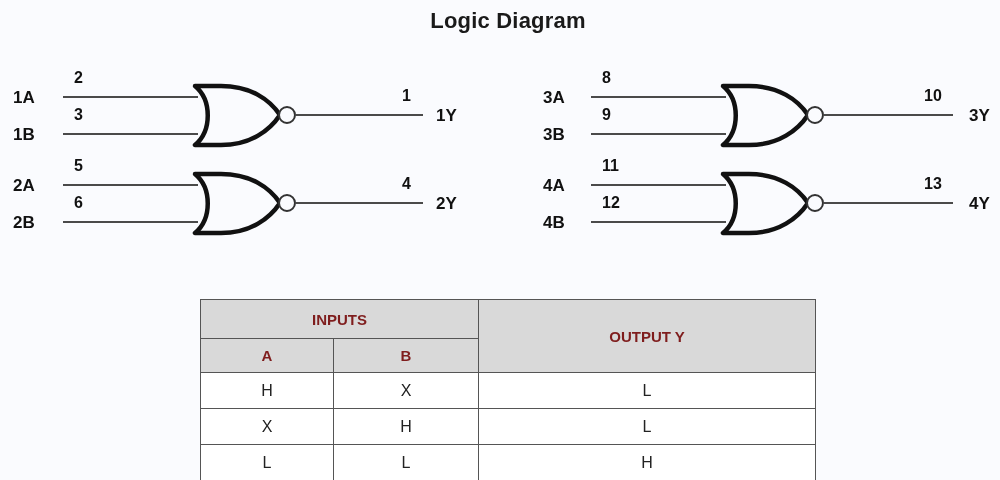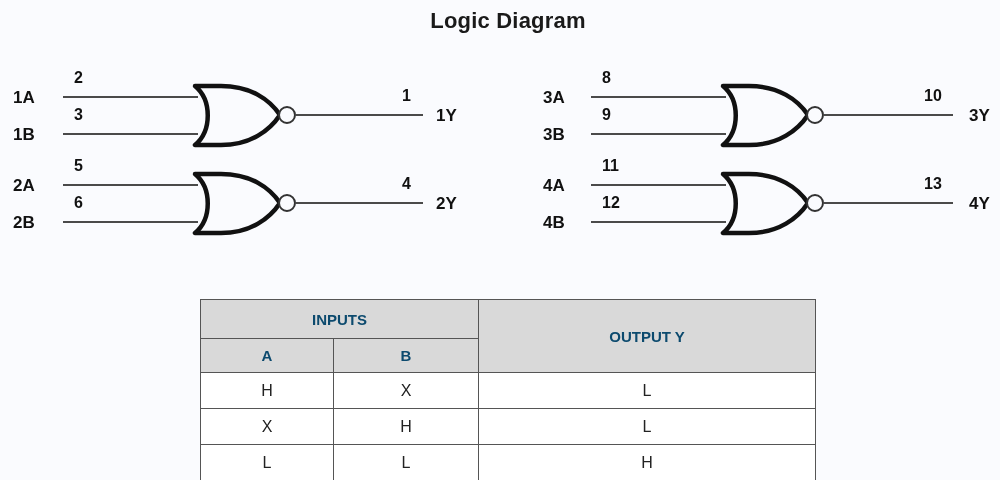--- a/index.html
+++ b/index.html
@@ -91,21 +91,21 @@
   #func-table td, #func-table th {
     border: 1.5px solid #555555;
     text-align: center;
     vertical-align: middle;
     font-family: "Liberation Sans", sans-serif;
   }
   #func-table th {
     background: #d9d9d9;
     font-size: 15px;
     font-weight: bold;
-    color: #0c4a6e;
+    color: #7f1d1d;
   }
   th.inputs-head { height: 36px; }
   th.sub-head { height: 31px; }
   th.output-head { font-size: 15px; }
   #func-table td.cell {
     height: 33px;
     font-size: 16px;
     font-weight: normal;
     color: #222222;
     background: #ffffff;

